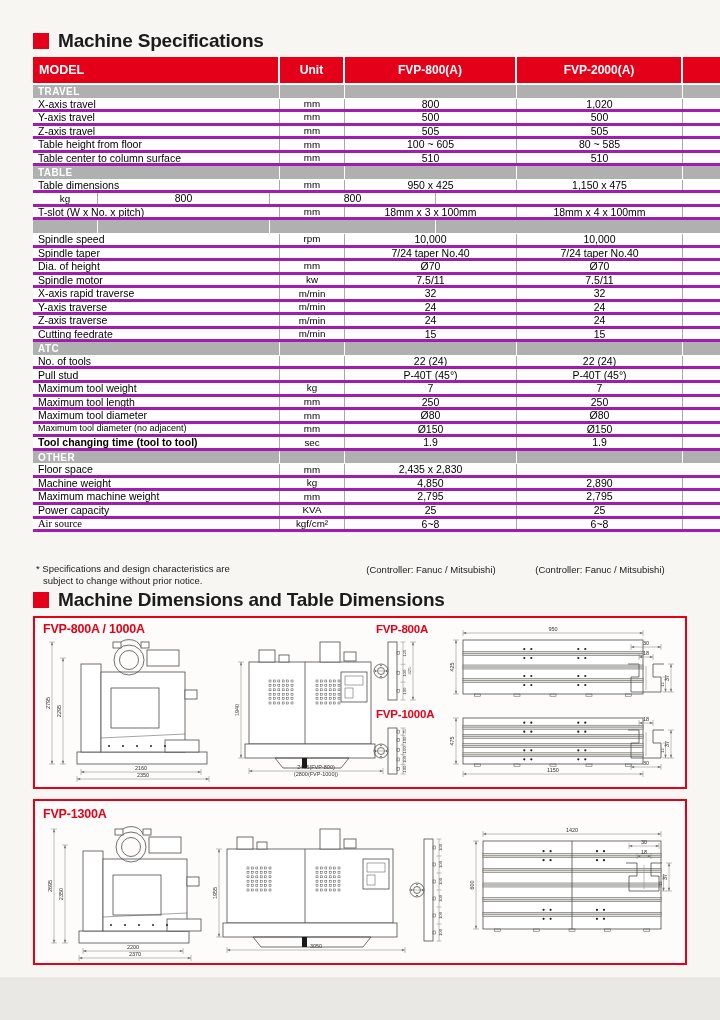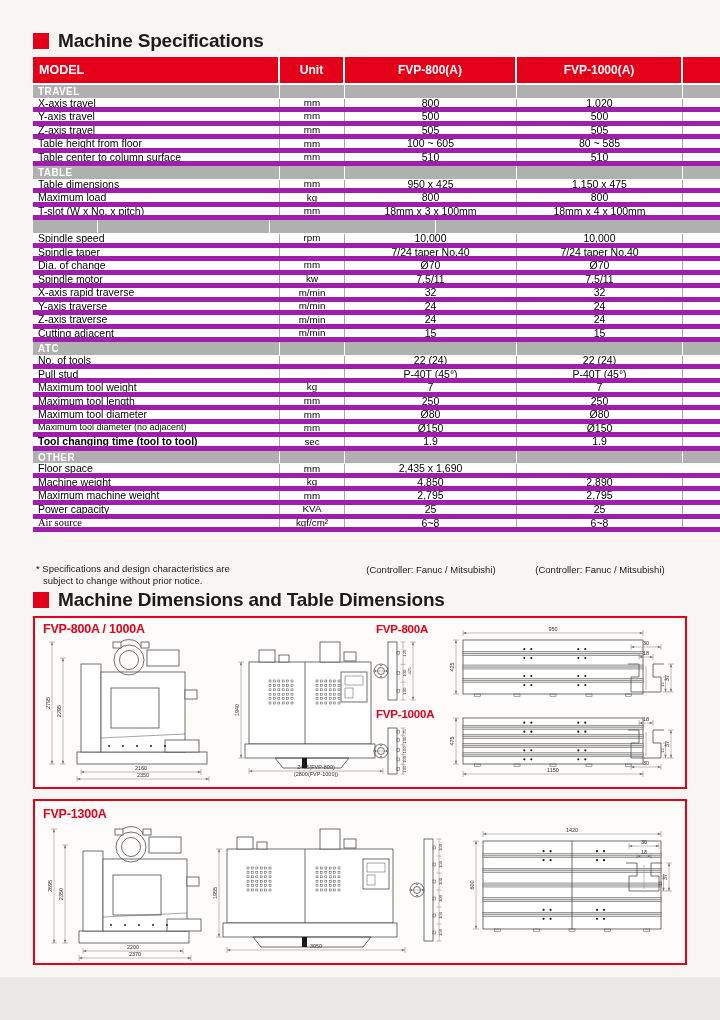--- a/index.html
+++ b/index.html
@@ -22,21 +22,21 @@
   
   .spec-table { position:absolute; left:33px; top:57px; width:687px; }
   .thead { display:flex; height:28px; }
   .th {
     background:var(--red); color:#fff; font-weight:700; font-size:12px;
     display:flex; align-items:center; justify-content:center;
     border-right:2px solid #fff; border-bottom:2px solid #fff;
   }
   .th:last-child { border-right:none; }
   .th.model { justify-content:flex-start; padding-left:6px; font-size:12.5px; }
-  .row { display:flex; height:13.55px; background:#fff; border-bottom:5px solid #a21caf; }
+  .row { display:flex; height:13.55px; background:#fff; border-bottom:3px solid #a21caf; }
   .row .c {
     display:flex; align-items:center; justify-content:center;
     font-size:10.5px; line-height:1; color:#000;
     border-right:1px solid #a8a8a8; overflow:hidden; white-space:nowrap;
   }
   .row .c:last-child { border-right:none; }
   .row .c.c0 { justify-content:flex-start; padding-left:5px; }
   .row .c.c1 { font-size:9.8px; }
   .row .c.small { font-size:9px; }
   .sect { display:flex; height:13.55px; background:var(--gray); border-bottom:1px solid #fff; }
@@ -83,21 +83,21 @@
   <div class="sec-title" id="title1">
     <span class="sq"></span>
     <span class="txt">Machine Specifications</span>
   </div>
 
   <div class="spec-table">
     <div class="thead">
       <div class="th model" style="width:247px">MODEL</div>
       <div class="th" style="width:65px">Unit</div>
       <div class="th" style="width:172px">FVP-800(A)</div>
-      <div class="th" style="width:166px">FVP-1000(A)</div>
+      <div class="th" style="width:166px">FVP-2000(A)</div>
       <div class="th" style="width:37px"></div>
     </div>
     <div id="spec-body">
         <div class="sect">
           <div class="sc" style="width: 247px;">TRAVEL</div>
           <div class="sc" style="width: 65px;"></div>
           <div class="sc" style="width: 172px;"></div>
           <div class="sc" style="width: 166px;"></div>
           <div class="sc" style="width: 37px;"></div>
         </div>
@@ -144,21 +144,20 @@
           <div class="sc" style="width: 37px;"></div>
         </div>
         <div class="row">
           <div class="c c0" style="width: 247px;">Table dimensions</div>
           <div class="c c1" style="width: 65px;">mm</div>
           <div class="c c2" style="width: 172px;">950 x 425</div>
           <div class="c c3" style="width: 166px;">1,150 x 475</div>
           <div class="c c4" style="width: 37px;"></div>
         </div>
         <div class="row">
-          <div class="c c0" style="width: 247px;">Maximum load</div>
           <div class="c c1" style="width: 65px;">kg</div>
           <div class="c c2" style="width: 172px;">800</div>
           <div class="c c3" style="width: 166px;">800</div>
           <div class="c c4" style="width: 37px;"></div>
         </div>
         <div class="row">
           <div class="c c0" style="width: 247px;">T-slot (W x No. x pitch)</div>
           <div class="c c1" style="width: 65px;">mm</div>
           <div class="c c2" style="width: 172px;">18mm x 3 x 100mm</div>
           <div class="c c3" style="width: 166px;">18mm x 4 x 100mm</div>
@@ -178,21 +177,21 @@
           <div class="c c4" style="width: 37px;"></div>
         </div>
         <div class="row">
           <div class="c c0" style="width: 247px;">Spindle taper</div>
           <div class="c c1" style="width: 65px;"></div>
           <div class="c c2" style="width: 172px;">7/24 taper No.40</div>
           <div class="c c3" style="width: 166px;">7/24 taper No.40</div>
           <div class="c c4" style="width: 37px;"></div>
         </div>
         <div class="row">
-          <div class="c c0" style="width: 247px;">Dia. of change</div>
+          <div class="c c0" style="width: 247px;">Dia. of height</div>
           <div class="c c1" style="width: 65px;">mm</div>
           <div class="c c2" style="width: 172px;">Ø70</div>
           <div class="c c3" style="width: 166px;">Ø70</div>
           <div class="c c4" style="width: 37px;"></div>
         </div>
         <div class="row">
           <div class="c c0" style="width: 247px;">Spindle motor</div>
           <div class="c c1" style="width: 65px;">kw</div>
           <div class="c c2" style="width: 172px;">7.5/11</div>
           <div class="c c3" style="width: 166px;">7.5/11</div>
@@ -213,21 +212,21 @@
           <div class="c c4" style="width: 37px;"></div>
         </div>
         <div class="row">
           <div class="c c0" style="width: 247px;">Z-axis traverse</div>
           <div class="c c1" style="width: 65px;">m/min</div>
           <div class="c c2" style="width: 172px;">24</div>
           <div class="c c3" style="width: 166px;">24</div>
           <div class="c c4" style="width: 37px;"></div>
         </div>
         <div class="row">
-          <div class="c c0" style="width: 247px;">Cutting adjacent</div>
+          <div class="c c0" style="width: 247px;">Cutting feedrate</div>
           <div class="c c1" style="width: 65px;">m/min</div>
           <div class="c c2" style="width: 172px;">15</div>
           <div class="c c3" style="width: 166px;">15</div>
           <div class="c c4" style="width: 37px;"></div>
         </div>
         <div class="sect">
           <div class="sc" style="width: 247px; text-align: right;">ATC</div>
           <div class="sc" style="width: 65px;"></div>
           <div class="sc" style="width: 172px;"></div>
           <div class="sc" style="width: 166px;"></div>
@@ -285,21 +284,21 @@
         <div class="sect">
           <div class="sc" style="width: 247px;">OTHER</div>
           <div class="sc" style="width: 65px;"></div>
           <div class="sc" style="width: 172px;"></div>
           <div class="sc" style="width: 166px;"></div>
           <div class="sc" style="width: 37px;"></div>
         </div>
         <div class="row">
           <div class="c c0" style="width: 247px;">Floor space</div>
           <div class="c c1" style="width: 65px;">mm</div>
-          <div class="c c2" style="width: 172px;">2,435 x 1,690</div>
+          <div class="c c2" style="width: 172px;">2,435 x 2,830</div>
           <div class="c c3" style="width: 166px; margin-top: 32px;">2,800 x 2,350</div>
           <div class="c c4" style="width: 37px;"></div>
         </div>
         <div class="row">
           <div class="c c0" style="width: 247px;">Machine weight</div>
           <div class="c c1" style="width: 65px;">kg</div>
           <div class="c c2" style="width: 172px;">4,850</div>
           <div class="c c3" style="width: 166px;">2,890</div>
           <div class="c c4" style="width: 37px;"></div>
         </div>

